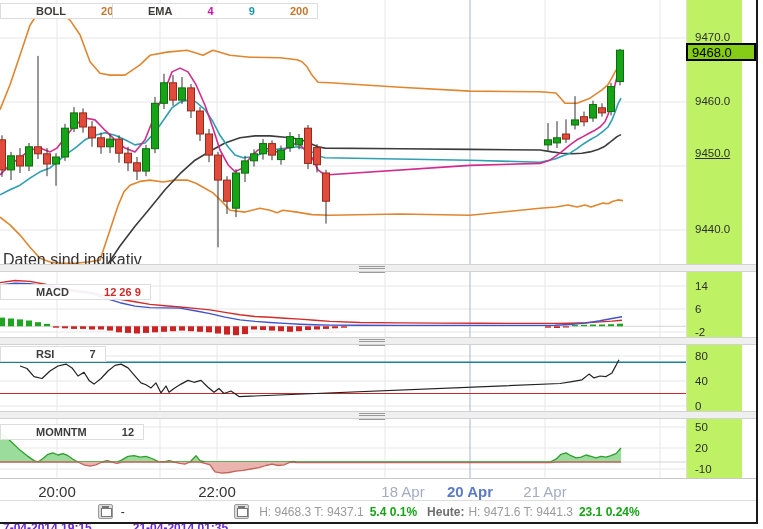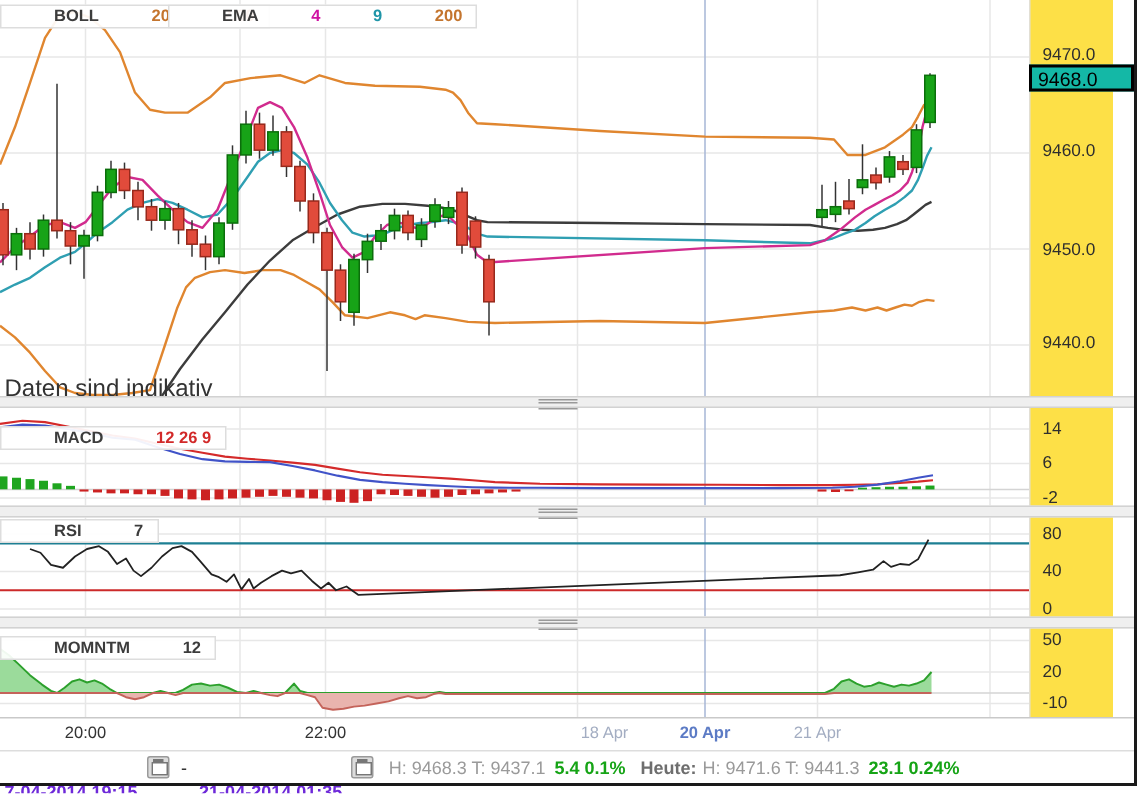--- a/index.html
+++ b/index.html
@@ -13,31 +13,31 @@
   .tk-or{color:#c4752e;}
   .tk-or2{color:#c4552e;}
   .tk-mag{color:#cf11a2;}
   .tk-teal{color:#1f95a8;}
   .tk-red{color:#d22929;}
   .notice{position:absolute;left:3px;top:251px;font-size:16px;color:#333;z-index:3;}
   .divider{position:absolute;left:0;width:758px;height:8px;background:#efefef;
            border-top:1px solid #d2d2d2;border-bottom:1px solid #d2d2d2;box-sizing:border-box;z-index:6;}
   .handle{position:absolute;top:1px;width:26px;height:5px;border-top:1px solid #999;border-bottom:1px solid #999;cursor:row-resize;}
   .handle::after{content:'';display:block;height:1px;background:#999;margin-top:1px;}
-  .axis-col{position:absolute;left:686px;top:0;width:56px;height:478px;background:#fde047;
+  .axis-col{position:absolute;left:686px;top:0;width:56px;height:478px;background:#bef264;
             border-left:1px solid #e2dfd5;z-index:4;box-sizing:border-box;}
   .tick{position:absolute;left:8px;height:14px;line-height:14px;font-size:11.5px;color:#2e2e2e;}
-  .price-box{position:absolute;left:686px;top:43px;width:70px;height:18px;background:#14b8a6;
+  .price-box{position:absolute;left:686px;top:43px;width:70px;height:18px;background:#84cc16;
              border:2px solid #000;z-index:7;font-size:13px;line-height:15px;padding-left:4px;
              color:#000;box-sizing:border-box;}
   .vline-right{position:absolute;left:756px;top:0;width:2px;height:523px;background:#1a1a1a;z-index:8;}
   .bottom-line{position:absolute;left:0;top:522px;width:758px;height:2px;background:#1a1a1a;z-index:8;}
   .xaxis{position:absolute;left:0;top:478px;width:758px;height:22px;background:#fff;
          border-top:1px solid #c9c9c9;z-index:5;}
-  .xl{position:absolute;top:4px;transform:translateX(-50%);font-size:11px;white-space:nowrap;}
+  .xl{position:absolute;top:4px;transform:translateX(-50%);font-size:15px;white-space:nowrap;}
   .xl-time{color:#333;}
   .xl-date{color:#a3adc2;}
   .xl-cur{color:#5c7bc5;font-weight:bold;}
   .statusbar{position:absolute;left:0;top:500px;width:758px;height:22px;background:#fff;
              border-top:1px solid #ddd;display:flex;align-items:center;padding-left:3px;
              font-size:12px;z-index:7;box-sizing:border-box;}
   .sb-date{font-weight:bold;color:#6d28d9;white-space:nowrap;margin-top:32px;}
   .sb-sep{color:#1f1f1f;margin:0 8px;}
   .sb-gray{color:#9a9a9a;white-space:nowrap;margin-left:10px;}
   .sb-green{color:#16a416;font-weight:bold;white-space:nowrap;margin-left:6px;}
@@ -274,21 +274,21 @@
   <div class="legend-box" style="left:0;top:424px;">
     <span class="tk-dark">MOMNTM</span>
     <span class="tk-dark">12</span>
   </div>
 
   <div class="notice">Daten sind indikativ</div>
 
   <div class="axis-col">
     <div class="tick" style="top:30px;">9470.0</div>
     <div class="tick" style="top:94px;">9460.0</div>
-    <div class="tick" style="top:160px;">9450.0</div>
+    <div class="tick" style="top:146px;text-decoration:underline;">9450.0</div>
     <div class="tick" style="top:222px;">9440.0</div>
     <div class="tick" style="top:279px;">14</div>
     <div class="tick" style="top:302px;">6</div>
     <div class="tick" style="top:325px;">-2</div>
     <div class="tick" style="top:349px;">80</div>
     <div class="tick" style="top:374px;">40</div>
     <div class="tick" style="top:399px;">0</div>
     <div class="tick" style="top:420px;">50</div>
     <div class="tick" style="top:441px;">20</div>
     <div class="tick" style="top:462px;">-10</div>

